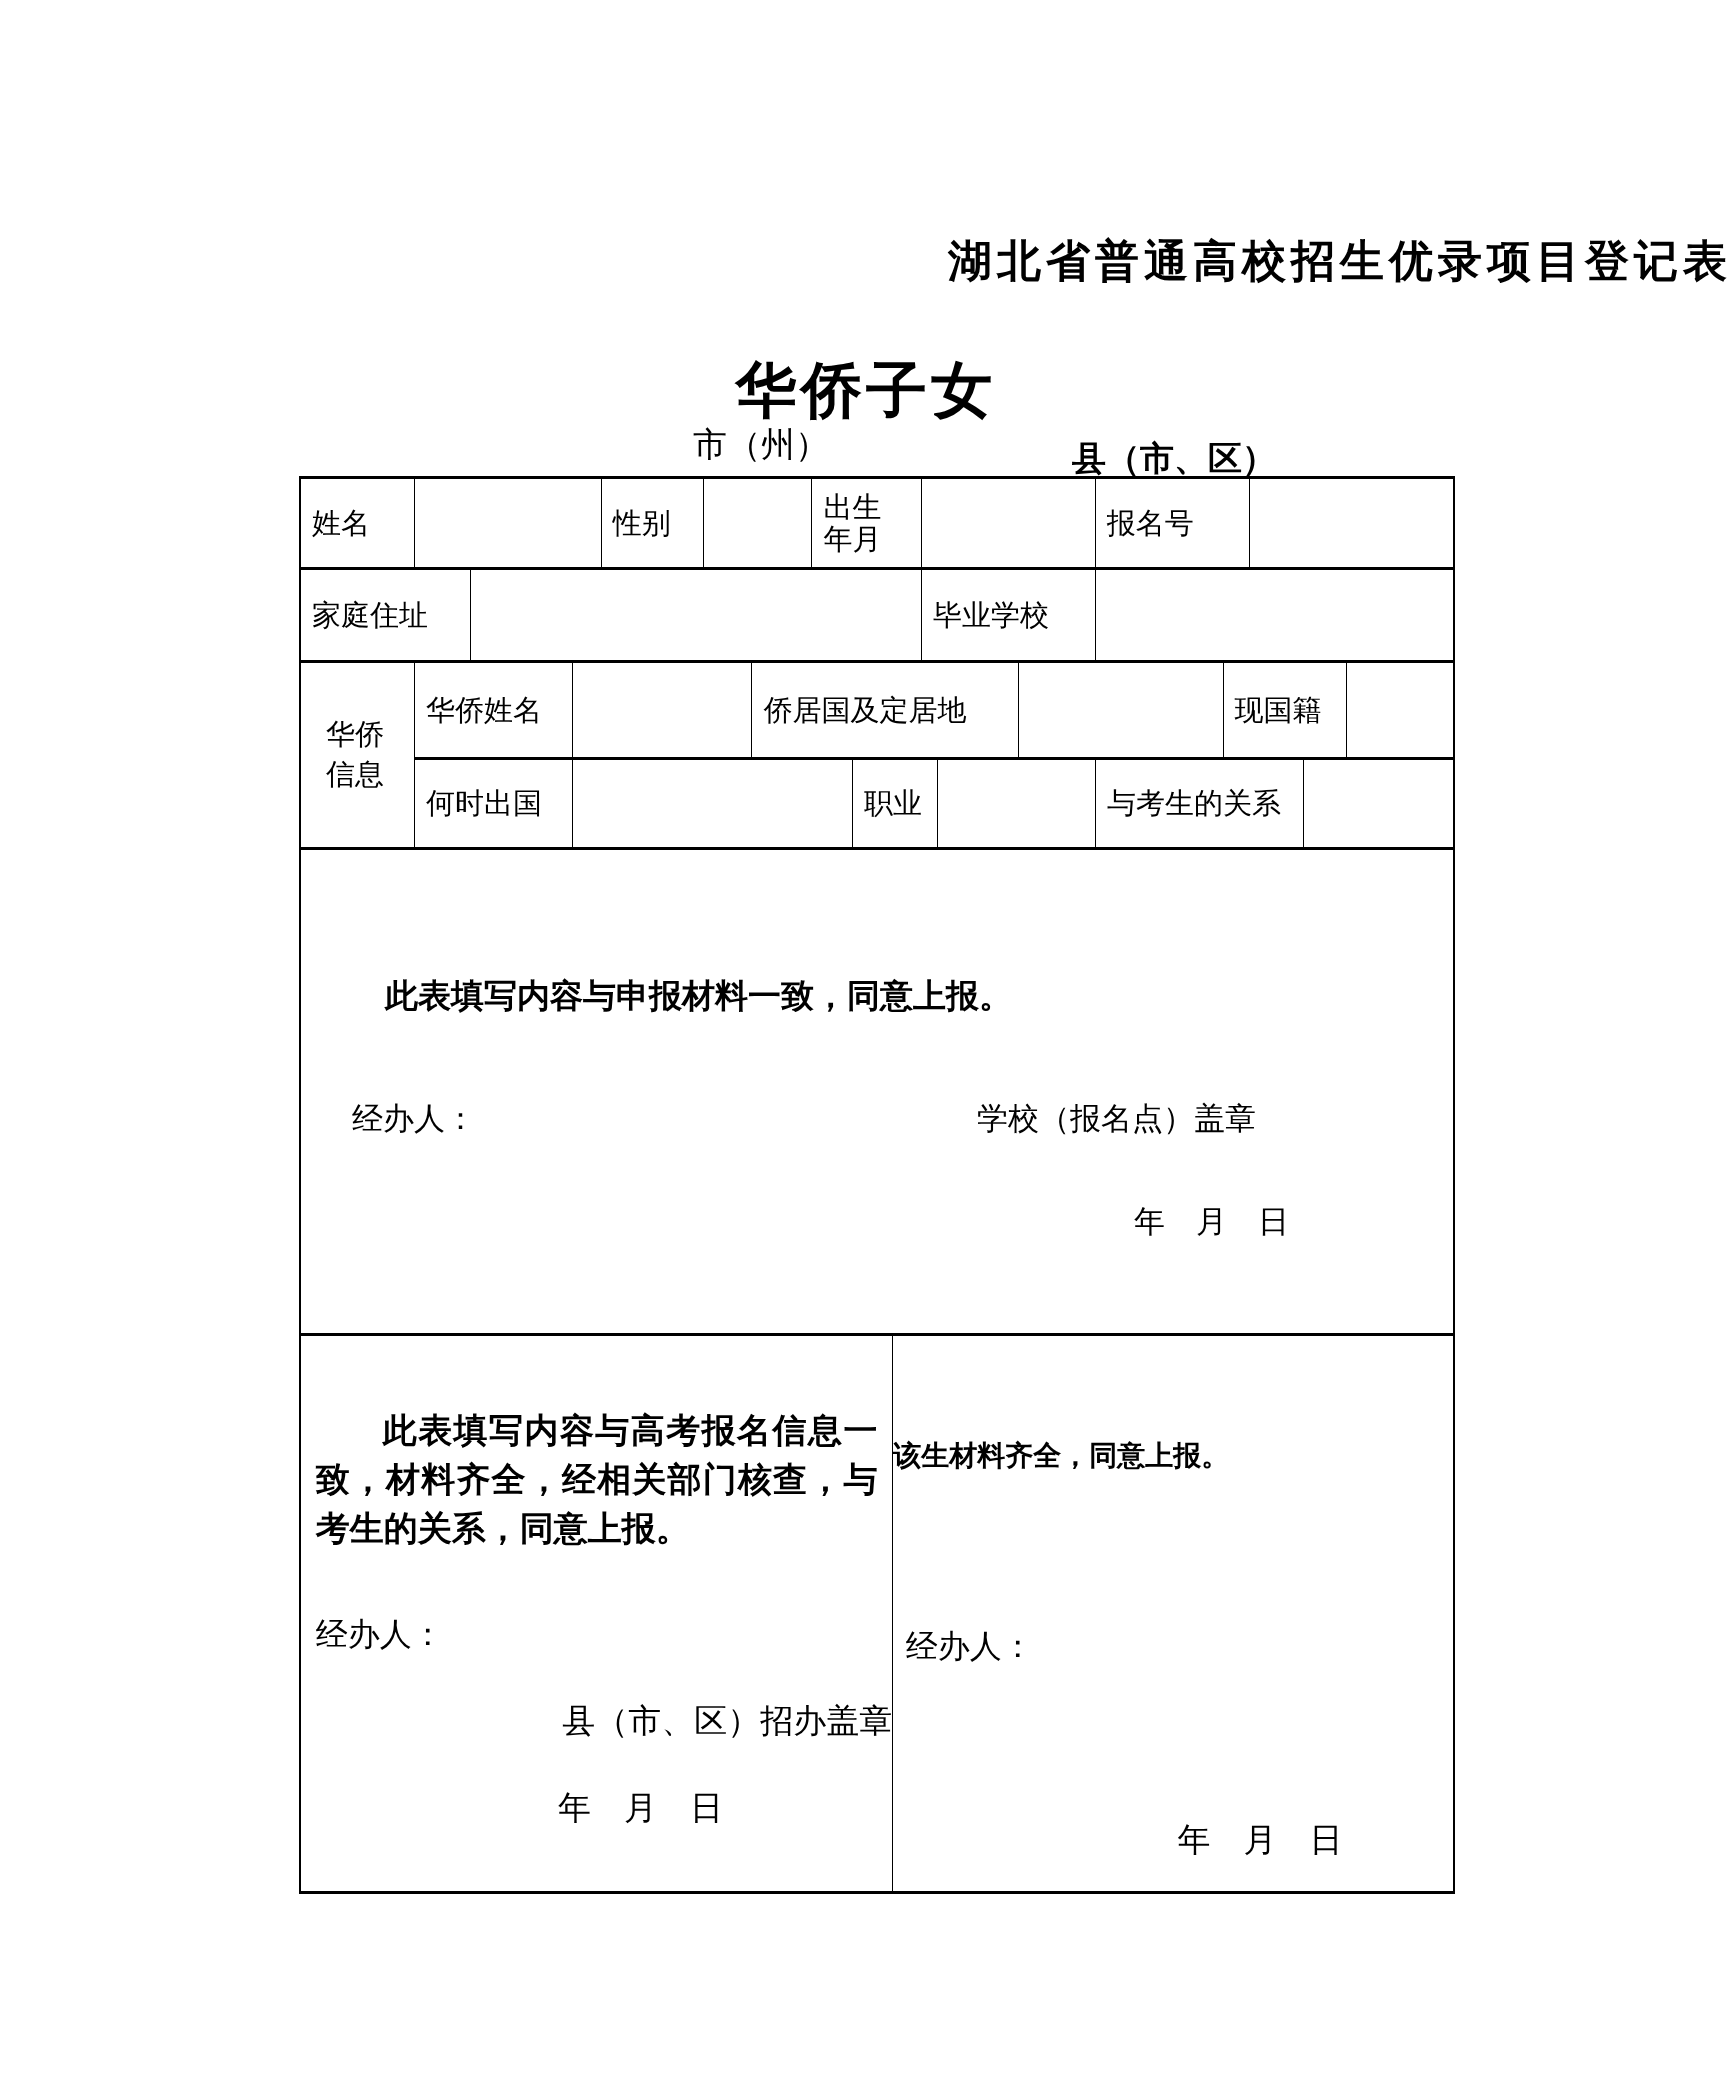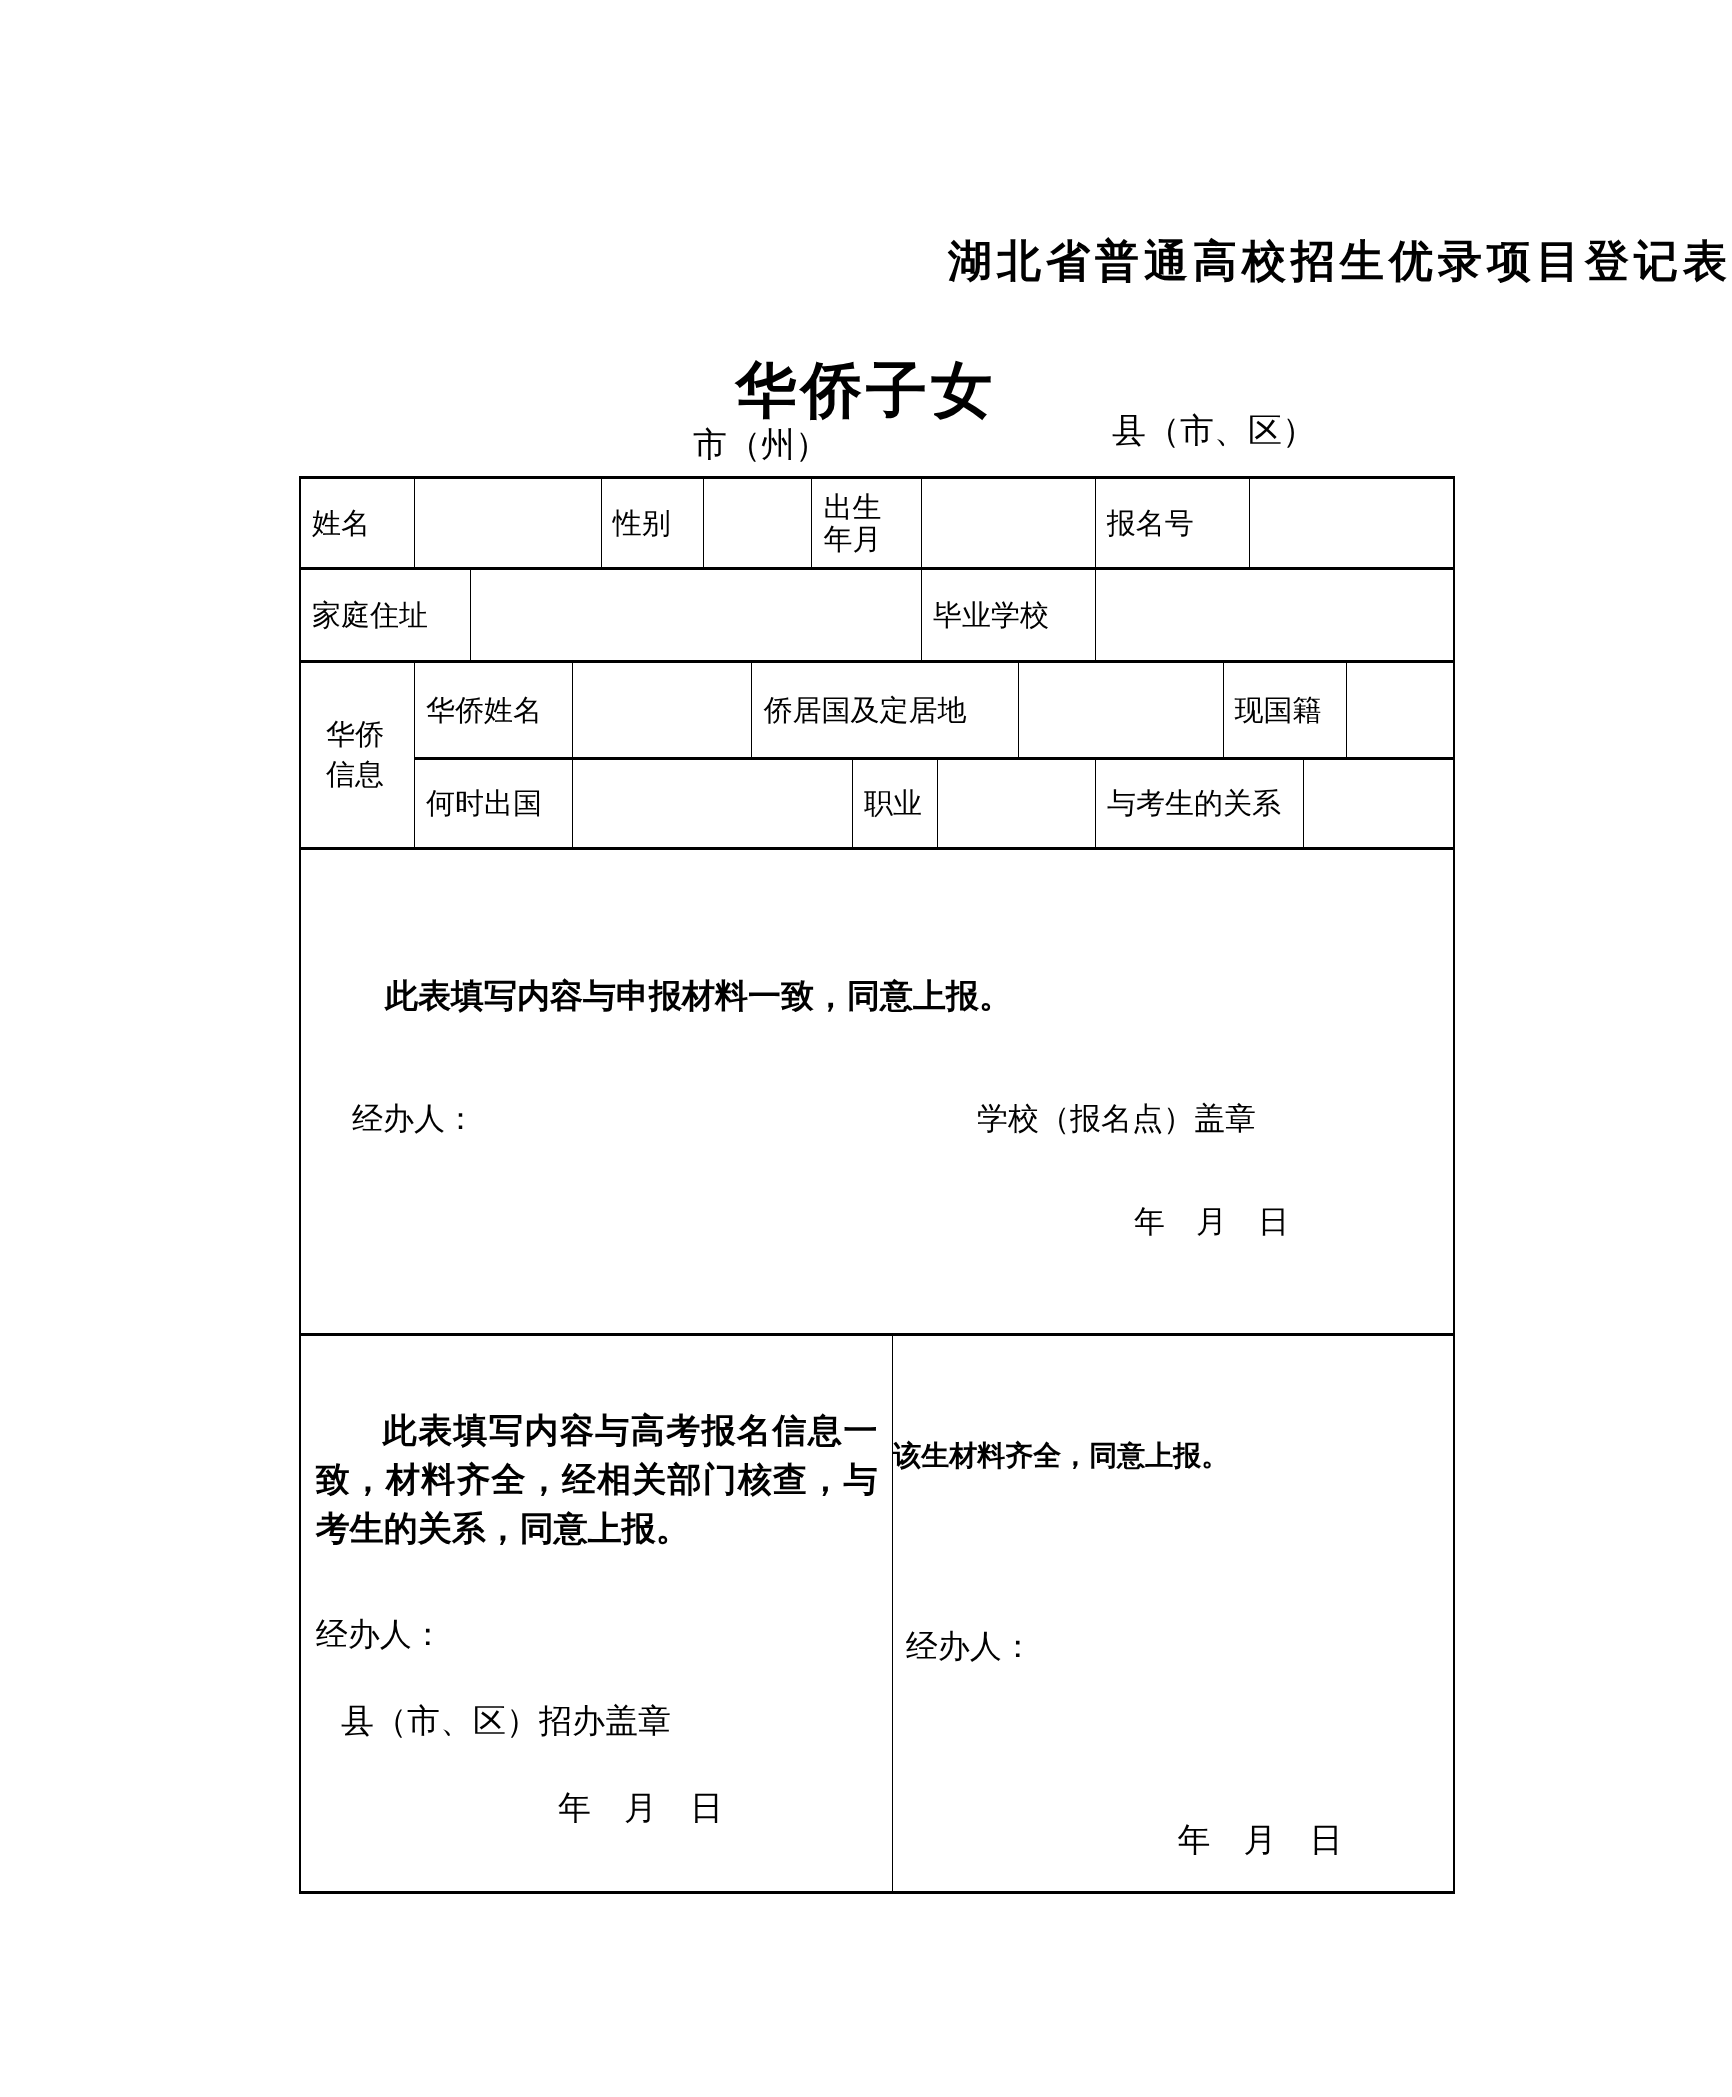--- a/index.html
+++ b/index.html
@@ -6,21 +6,21 @@
   html,body { width:1732px; height:2452px; background:#ffffff; overflow:hidden;
               font-family:"Liberation Serif","DejaVu Serif",serif; color:#000; }
   .page { position:relative; width:1732px; height:2452px; background:#fff; }
 
   .title { position:absolute; top:240px; left:0; width:100%; text-align:right;
            font-size:44px; font-weight:bold; letter-spacing:5px; line-height:1.0; }
   .subtitle { position:absolute; top:311px; left:0; width:100%; text-align:center;
               font-size:61px; font-weight:bold; letter-spacing:4.2px; line-height:1.05;
               font-family:"Liberation Sans","DejaVu Sans",sans-serif;margin-top:47px; }
   .region-city { position:absolute; top:422px; left:693px; font-size:34px; font-weight:normal; }
-  .region-county { position:absolute; top:408px; left:1072px; font-size:34px; font-weight:normal;margin-left:40px; }
+  .region-county { position:absolute; top:436px; left:1072px; font-size:34px; font-weight:bold; }
 
   .ftable { position:absolute; left:299px; top:476px; width:1156px; height:1418px;
             border-top:3.4px solid #000; border-bottom:3.4px solid #000;
             border-left:2.1px solid #000; border-right:2.1px solid #000;
             display:flex; flex-direction:column; }
   .trow { display:flex; width:100%; }
   .bb { border-bottom:3.4px solid #000; }
   .tc { border-right:1.7px solid #000; display:flex; align-items:center;
         padding-left:11px; font-size:29px; line-height:1.12; }
   .tc.last { border-right:none; }
@@ -55,21 +55,21 @@
   .r5 .handler   { position:absolute; left:51px; top:248px; font-size:31px; }
   .r5 .stamp     { position:absolute; left:676px; top:248px; font-size:31px; }
   .r5 .date      { position:absolute; left:833px; top:351px; font-size:31px; }
 
   
   .county-cell { width:51.4%; border-right:1.7px solid #000; position:relative; }
   .city-cell   { flex:1; position:relative; }
   .county-cell .statement { position:absolute; left:14.7px; right:14.7px; top:70px;
       font-size:34px; font-weight:bold; line-height:49px; text-indent:67px; text-align:justify; }
   .county-cell .handler { position:absolute; left:14.7px; top:277px; font-size:32px; }
-  .county-cell .stamp { position:absolute; left:0; right:0; top:363px; text-align:left;
+  .county-cell .stamp { position:absolute; left:0; right:0; top:363px; text-align:right;
       padding-left:40px; font-size:33px; }
   .county-cell .date { position:absolute; left:0; right:0; top:450px; text-align:center;
       padding-left:88px; font-size:33px; }
   .city-cell .statement { position:absolute; left:0; right:0; top:101px; text-align:left;
       font-size:28px; font-weight:bold; }
   .city-cell .handler { position:absolute; left:12.6px; top:289px; font-size:32px; }
   .city-cell .stamp { position:absolute; left:0; right:0; top:394px; text-align:center;
       padding-left:176px; font-size:33px; }
   .city-cell .date { position:absolute; left:0; right:0; top:482px; text-align:center;
       padding-left:174px; font-size:33px; }

